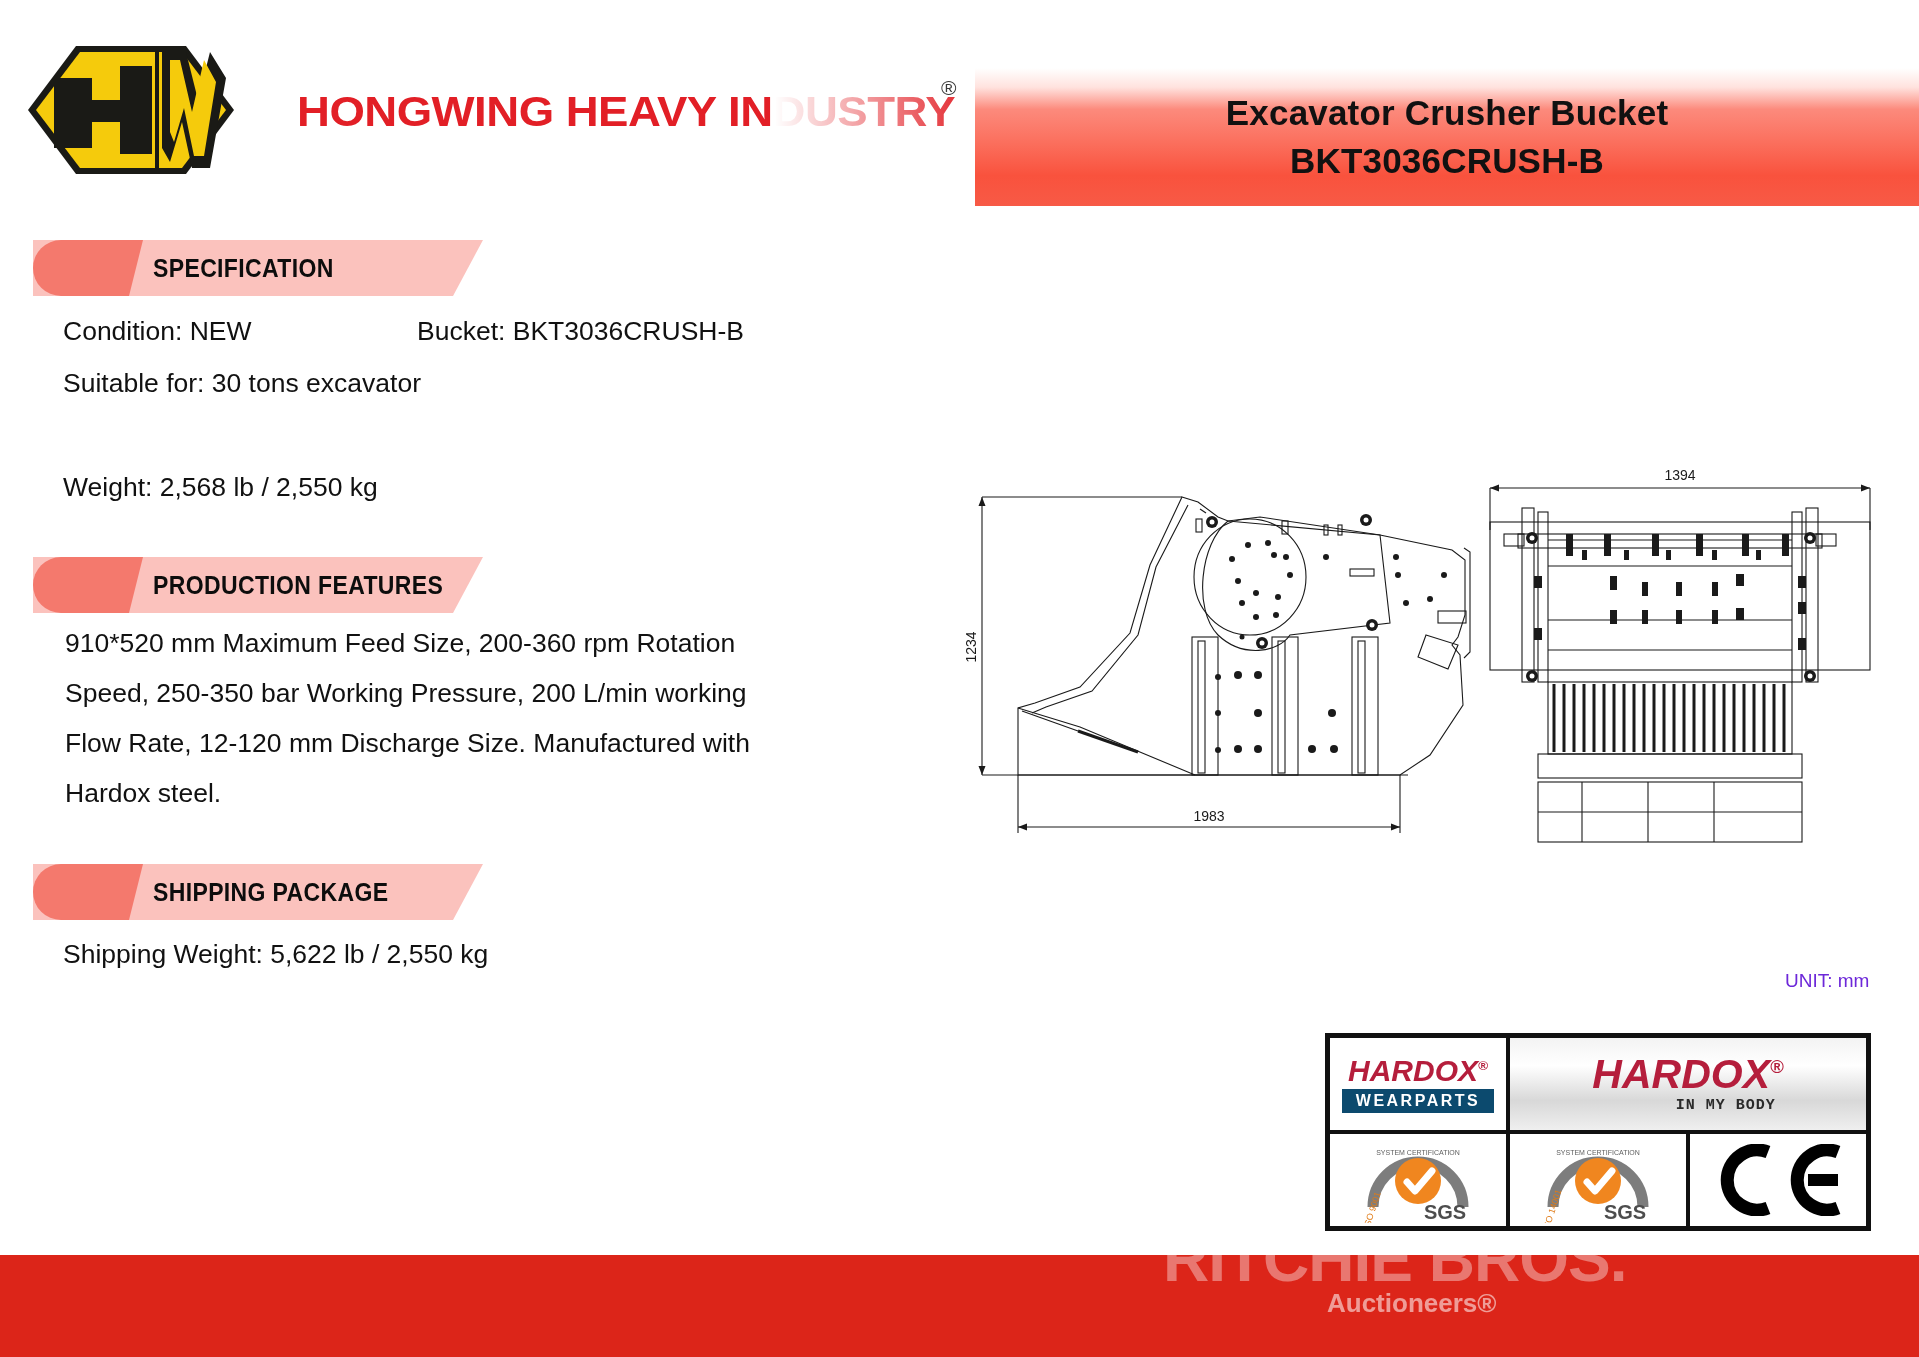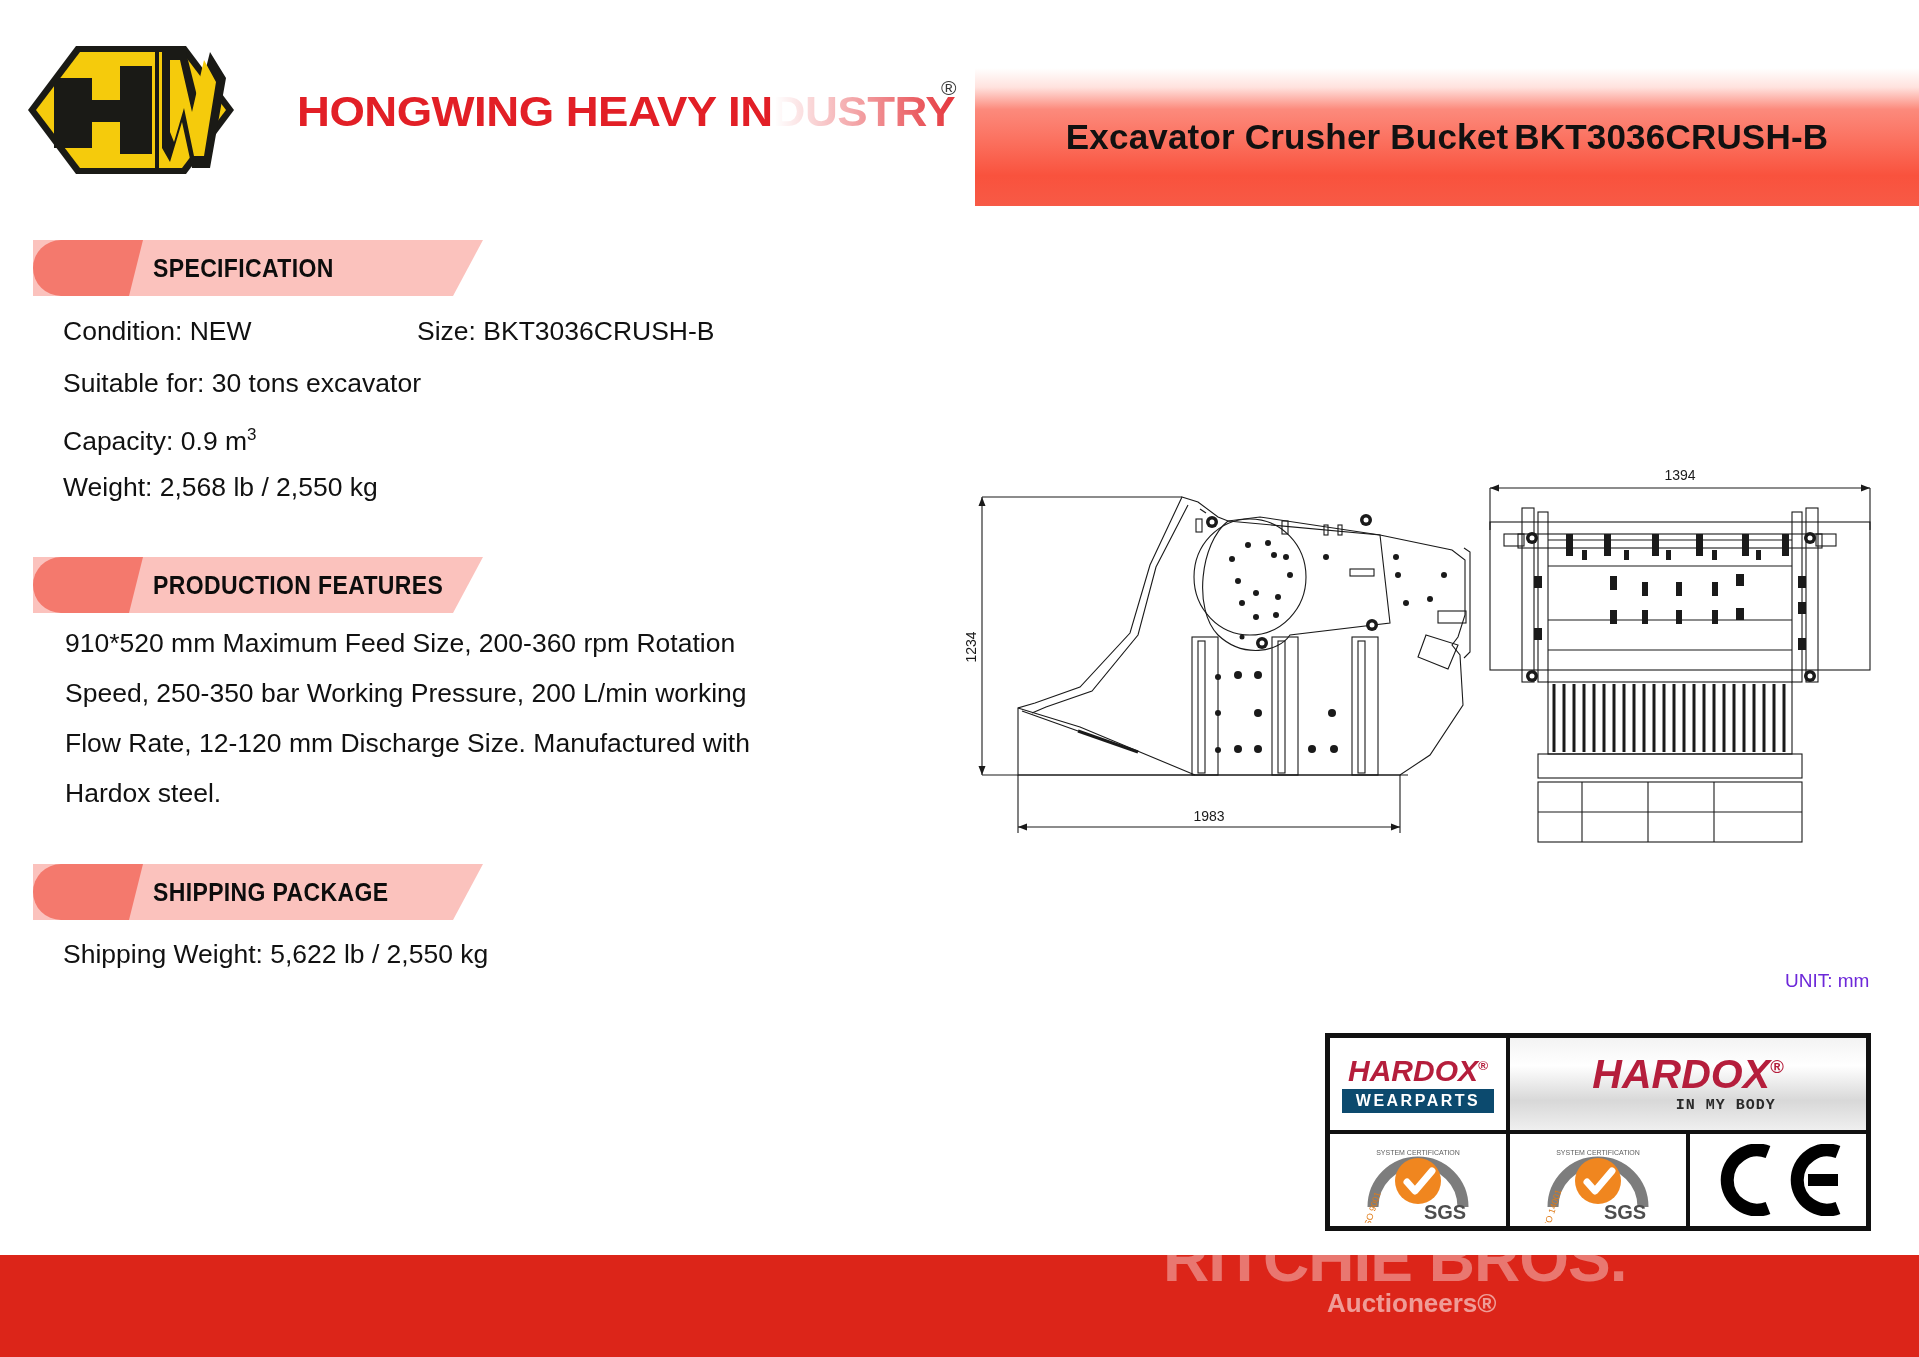--- a/index.html
+++ b/index.html
@@ -14,21 +14,21 @@
 
   
   .logo-mark{
     position:absolute;left:24px;top:38px;width:214px;height:144px;
   }
   .title-banner{
     position:absolute;left:975px;top:68px;width:944px;height:138px;
     background:linear-gradient(180deg,
         #ffffff 0%, #ffe2de 14%, #fc8a7c 30%,
         #fb6e5c 55%, #f9523d 78%, #f75a46 100%);
-    display:flex;flex-direction:row;align-items:center;justify-content:center;
+    display:flex;flex-direction:column;align-items:center;justify-content:center;
     gap:6px;
   }
   .title-banner::before{
     content:"";position:absolute;left:-200px;top:0;width:200px;height:100%;
     background:linear-gradient(90deg, rgba(255,255,255,1) 0%,
         rgba(253,170,158,0.0) 100%);
   }
   .title-line{
     color:#111;font-weight:bold;font-size:35px;letter-spacing:.2px;
     text-align:center;line-height:1.2;
@@ -193,23 +193,22 @@
     <div class="title-line">BKT3036CRUSH-B</div>
   </div>
 
   <div class="sec-head" id="sec-spec">
     <div class="pale"></div>
     <div class="deep"></div>
     <div class="lbl">SPECIFICATION</div>
   </div>
 
   <div class="body-txt" id="spec-cond">Condition: NEW</div>
-  <div class="body-txt" id="spec-model">Size: BKT3036CRUSH-B</div>
+  <div class="body-txt" id="spec-model">Bucket: BKT3036CRUSH-B</div>
   <div class="body-txt" id="spec-suit">Suitable for: 30 tons excavator</div>
-  <div class="body-txt" id="spec-cap"><span>Capacity: 0.9 m</span><sup>3</sup></div>
   <div class="body-txt" id="spec-wt">Weight: 2,568 lb / 2,550 kg</div>
 
   <div class="sec-head" id="sec-prod">
     <div class="pale"></div>
     <div class="deep"></div>
     <div class="lbl">PRODUCTION FEATURES</div>
   </div>
 
   <div class="para" id="feat-para">910*520 mm Maximum Feed Size, 200-360 rpm Rotation Speed, 250-350 bar Working Pressure, 200 L/min working Flow Rate, 12-120 mm Discharge Size. Manufactured with Hardox steel.</div>
 

